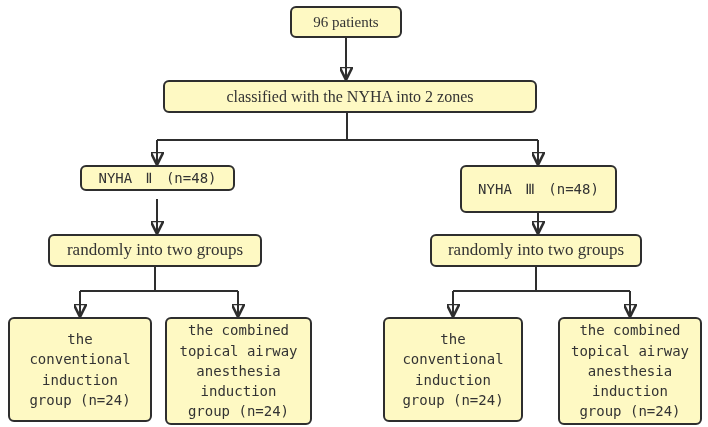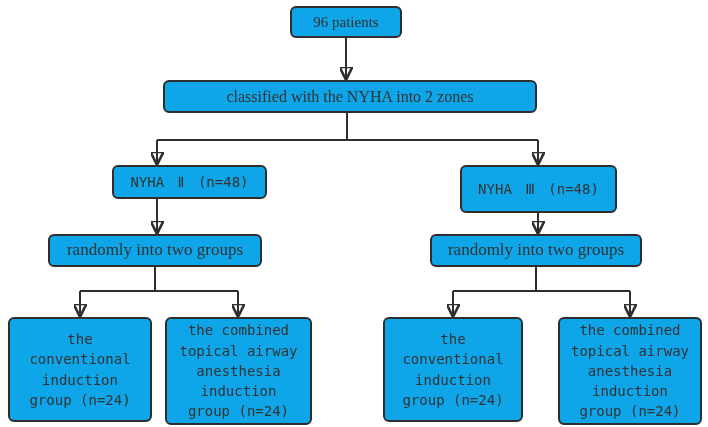--- a/index.html
+++ b/index.html
@@ -24,40 +24,40 @@
   .connectors path {
     stroke: #2e2e2e;
     stroke-width: 2;
     fill: none;
   }
   .node {
     position: absolute;
     box-sizing: border-box;
     border: 2px solid #2e2e2e;
     border-radius: 6px;
-    background: #0ea5e9;
+    background: #fef9c3;
     color: #333333;
     display: flex;
     align-items: center;
     justify-content: center;
     text-align: center;
     white-space: pre-line;
     line-height: 1.35;
   }
   .serif-text {
     font-family: "Liberation Serif", "DejaVu Serif", serif;
     font-size: 16px;
   }
   .mono-text {
     font-family: "DejaVu Sans Mono", "Liberation Mono", monospace;
     font-size: 14px;
   }
   .node-patients      { left: 290px; top: 6px;   width: 112px; height: 32px; font-size: 15px; }
   .node-classified    { left: 163px; top: 80px;  width: 374px; height: 33px; border-radius: 6px; }
-  .node-nyha-ii       { left: 80px;  top: 165px; width: 155px; height: 34px; word-spacing: 5px; margin-left: 32px; }
+  .node-nyha-ii       { left: 80px;  top: 165px; width: 155px; height: 26px; word-spacing: 5px; }
   .node-nyha-iii      { left: 460px; top: 165px; width: 157px; height: 48px; word-spacing: 5px; }
   .node-random-left   { left: 48px;  top: 234px; width: 214px; height: 33px; font-size: 17px; }
   .node-random-right  { left: 430px; top: 234px; width: 212px; height: 33px; font-size: 17px; }
   .node-conv-left     { left: 8px;   top: 317px; width: 144px; height: 105px; line-height: 1.45; }
   .node-combined-left { left: 165px; top: 317px; width: 147px; height: 108px; line-height: 1.45; }
   .node-conv-right    { left: 383px; top: 317px; width: 140px; height: 105px; line-height: 1.45; }
   .node-combined-right{ left: 558px; top: 317px; width: 144px; height: 108px; line-height: 1.45; }
 </style>
 </head>
 <body>

